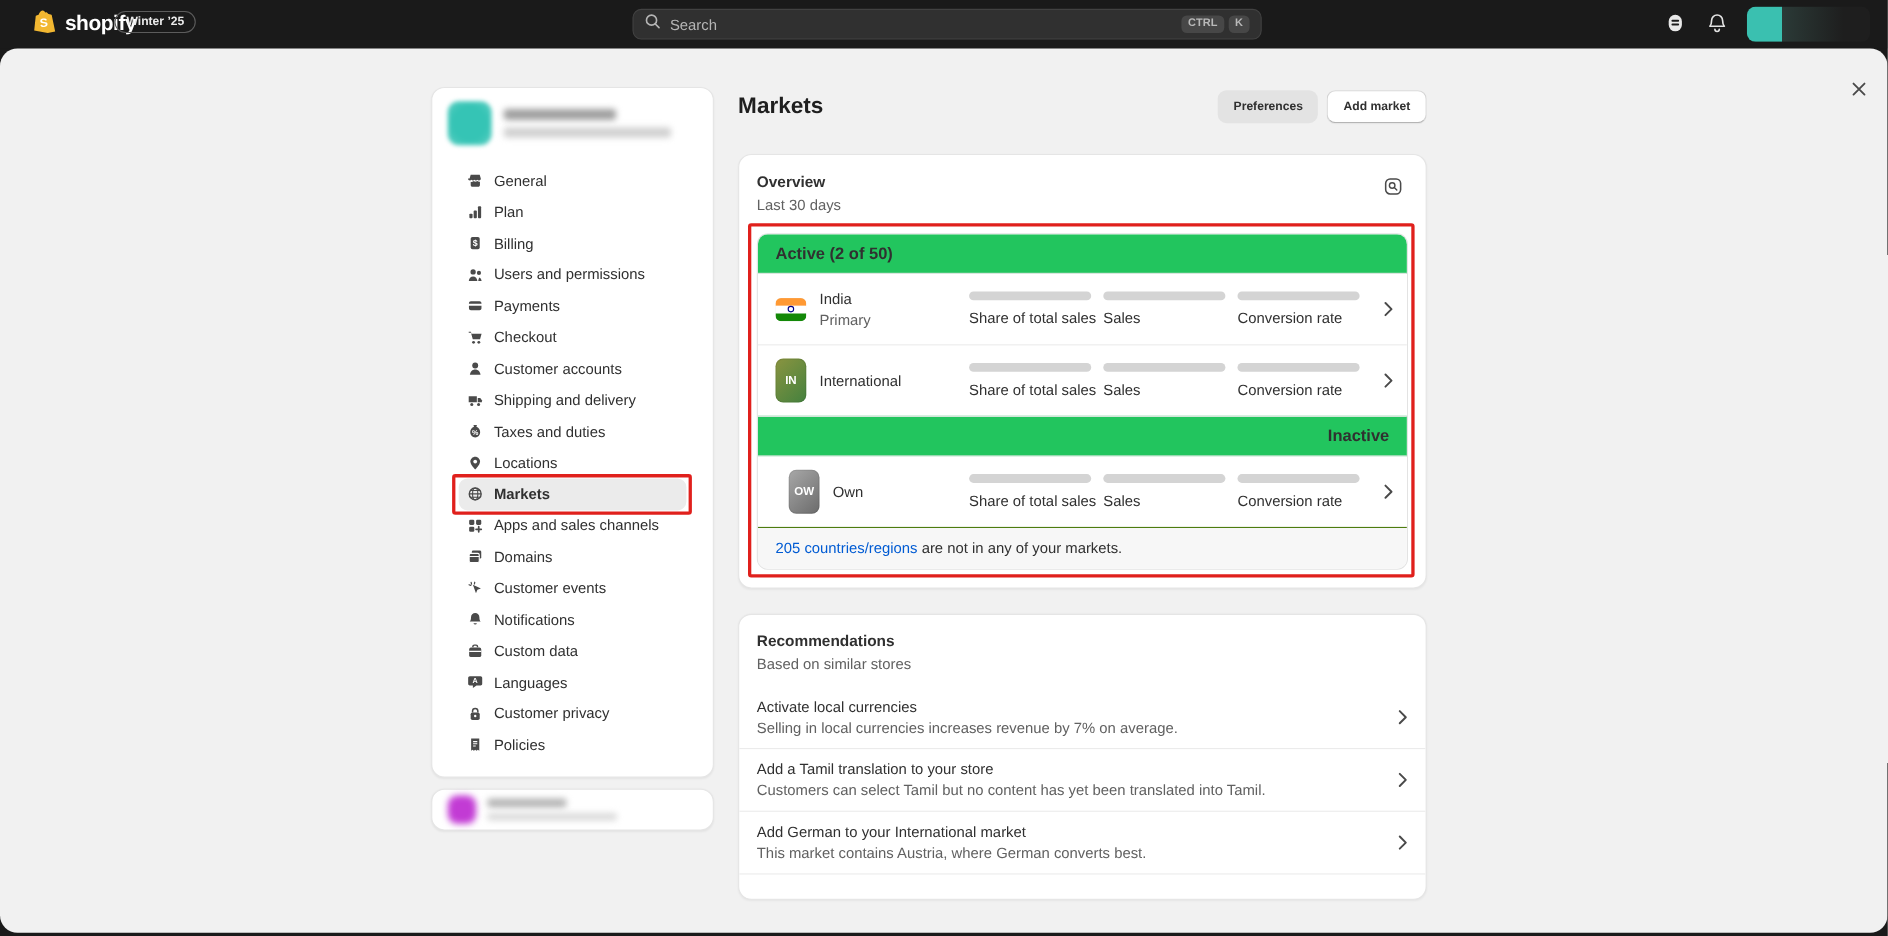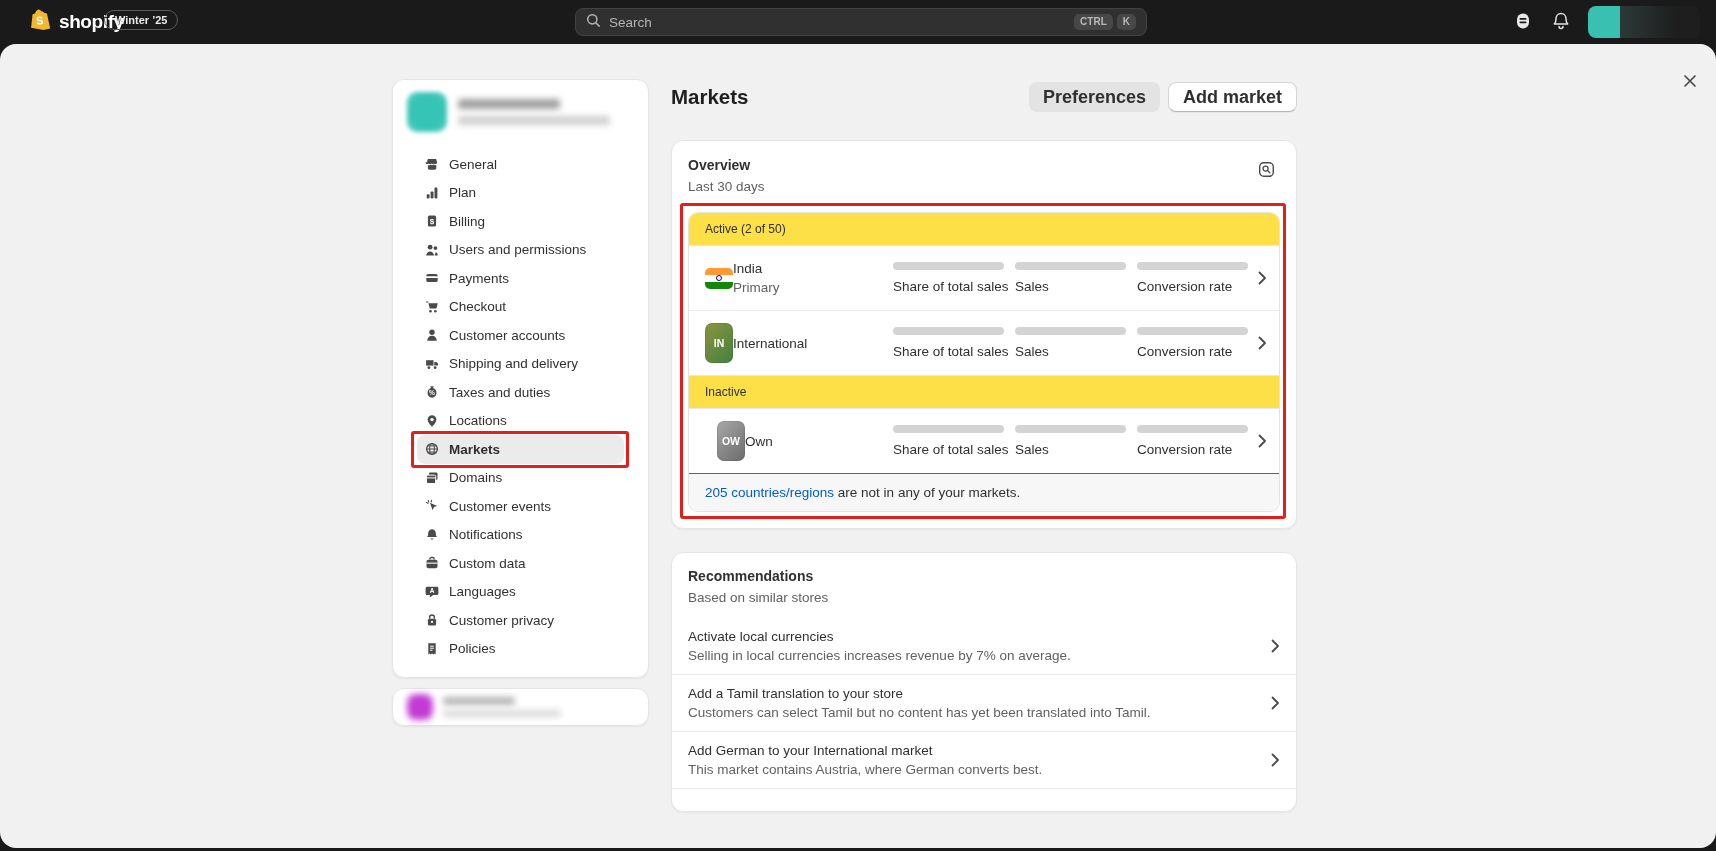--- a/index.html
+++ b/index.html
@@ -50,37 +50,37 @@
   .user-card{margin-top:10px;background:#fff;border:1px solid #e5e5e5;border-radius:12px;box-shadow:0 1px 2px rgba(0,0,0,.06);height:38px;display:flex;align-items:center;gap:10px;padding:0 14px;}
   .user-avatar{width:26px;height:26px;border-radius:8px;background:radial-gradient(circle,#c23bd4 55%,#d76fe4);filter:blur(3px);flex:none;}
   .ul1{width:72px;height:8px;background:#b5b5b5;border-radius:3px;filter:blur(3px);}
   .ul2{width:118px;height:7px;background:#dadada;border-radius:3px;filter:blur(3px);margin-top:5px;}
 
   
   .main{position:absolute;left:671px;top:35px;width:626px;}
   .page-header{height:36px;display:flex;align-items:center;margin-bottom:25px;}
   .page-title{font-size:20.5px;font-weight:700;color:#1f1f1f;}
   .header-actions{margin-left:auto;display:flex;gap:8px;}
-  .btn{height:30px;border-radius:8px;font-size:18px;font-weight:600;padding:0 14px;font-family:inherit;color:#303030;cursor:pointer;}
+  .btn{height:30px;border-radius:8px;font-size:11px;font-weight:600;padding:0 14px;font-family:inherit;color:#303030;cursor:pointer;}
   .btn-gray{background:#e3e3e3;border:none;}
   .btn-white{background:#fff;border:1px solid #d4d4d4;border-bottom-color:#b5b5b5;box-shadow:0 1px 0 rgba(0,0,0,.04);}
 
   .card{background:#fff;border:1px solid #e5e5e5;border-radius:12px;box-shadow:0 1px 2px rgba(0,0,0,.05);}
   .overview-card{padding:16px;}
   .card-head{display:flex;align-items:flex-start;}
   .card-title{font-size:14px;font-weight:700;color:#303030;}
   .card-subtitle{font-size:13.5px;color:#616161;margin-top:6px;}
   .report-btn{margin-left:auto;width:28px;height:28px;border:none;background:transparent;border-radius:8px;display:flex;align-items:center;justify-content:center;cursor:pointer;}
 
   .annotated-box{position:relative;margin-top:18px;}
   .red-box-overview{left:-8px;right:-6px;top:-9px;bottom:-7px;}
   .markets-box{border:1px solid #e3e3e3;border-radius:10px;overflow:hidden;background:#fff;}
-  .box-section-header{background:#fde047;padding:9px 16px;font-size:12px;font-weight:400;color:#303030;border-bottom:1px solid #e7e7e7;}
-  .box-section-header:not(:first-child){border-top:1px solid #e7e7e7;}
-  .market-row{display:flex;align-items:center;padding:12px 12px 12px 16px;gap:0;min-height:64px;background:#fff;cursor:pointer;}
+  .box-section-header{background:#22c55e;padding:9px 16px;font-size:15px;font-weight:700;color:#303030;border-bottom:1px solid #e7e7e7;}
+  .box-section-header:not(:first-child){border-top:1px solid #e7e7e7;text-align:right;}
+  .market-row{display:flex;align-items:center;padding:12px 12px 12px 16px;gap:12px;min-height:64px;background:#fff;cursor:pointer;}
   .market-row + .market-row{border-top:1px solid #ebebeb;}
   .badge{width:28px;height:40px;border-radius:7px;flex:none;display:flex;align-items:center;justify-content:center;color:#fff;font-size:10.5px;font-weight:700;box-shadow:inset 0 0 0 1px rgba(0,0,0,.08);}
   .flag-india{width:28px;height:21px;border-radius:5px;overflow:hidden;position:relative;flex:none;box-shadow:inset 0 0 0 1px rgba(0,0,0,.1);}
   .flag-stripe{height:7px;}
   .chakra{position:absolute;left:50%;top:50%;width:6px;height:6px;margin:-3px 0 0 -3px;border:1.4px solid #000088;border-radius:50%;}
   .market-names{flex:1;}
   .market-name{font-size:13.5px;color:#303030;}
   .market-sub{font-size:13.5px;color:#616161;margin-top:4px;}
   .metrics{display:flex;gap:11px;margin-right:4px;}
   .metric{width:111px;}
@@ -275,20 +275,31 @@
                   <ellipse cx="7" cy="7" rx="2.4" ry="5.4" fill="none" stroke="currentColor" stroke-width="1"></ellipse>
                   <path d="M1.6 7h10.8M2.3 3.9h9.4M2.3 10.1h9.4" stroke="currentColor" stroke-width="1" fill="none"></path>
                 </svg>
               </span>
               <span>Markets</span>
               <div class="red-box red-box-nav"></div>
             </div>
             <div class="nav-item">
               <span class="icon">
                 <svg width="14" height="14" viewBox="0 0 14 14" fill="currentColor">
+                  <rect x="1.5" y="1.5" width="4.7" height="4.7" rx="1.2"></rect>
+                  <rect x="7.8" y="1.5" width="4.7" height="4.7" rx="1.2"></rect>
+                  <rect x="1.5" y="7.8" width="4.7" height="4.7" rx="1.2"></rect>
+                  <path d="M10.2 7.8v4.7M7.8 10.2h4.7" stroke="currentColor" stroke-width="1.6" fill="none" stroke-linecap="round"></path>
+                </svg>
+              </span>
+              <span>Apps and sales channels</span>
+            </div>
+            <div class="nav-item">
+              <span class="icon">
+                <svg width="14" height="14" viewBox="0 0 14 14" fill="currentColor">
                   <rect x="3.9" y="1.5" width="8.6" height="7.4" rx="1.3"></rect>
                   <rect x="1.5" y="4.1" width="9.2" height="8.4" rx="1.4" stroke="#fff" stroke-width="1"></rect>
                   <path d="M1.5 6.9h9.2" stroke="#fff" stroke-width="1"></path>
                 </svg>
               </span>
               <span>Domains</span>
             </div>
             <div class="nav-item">
               <span class="icon">
                 <svg width="14" height="14" viewBox="0 0 14 14" fill="currentColor">

